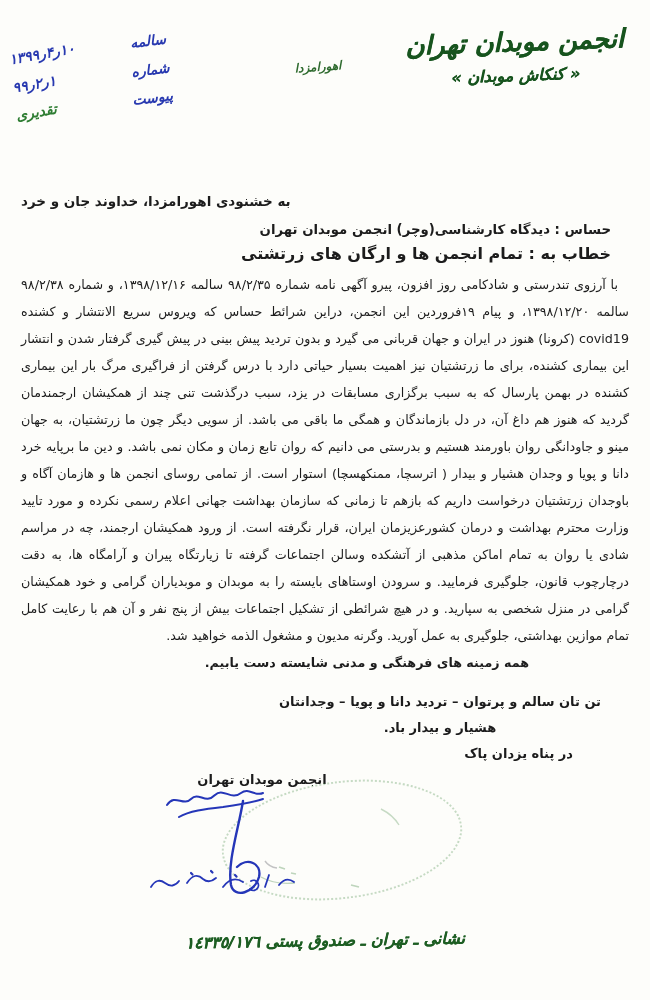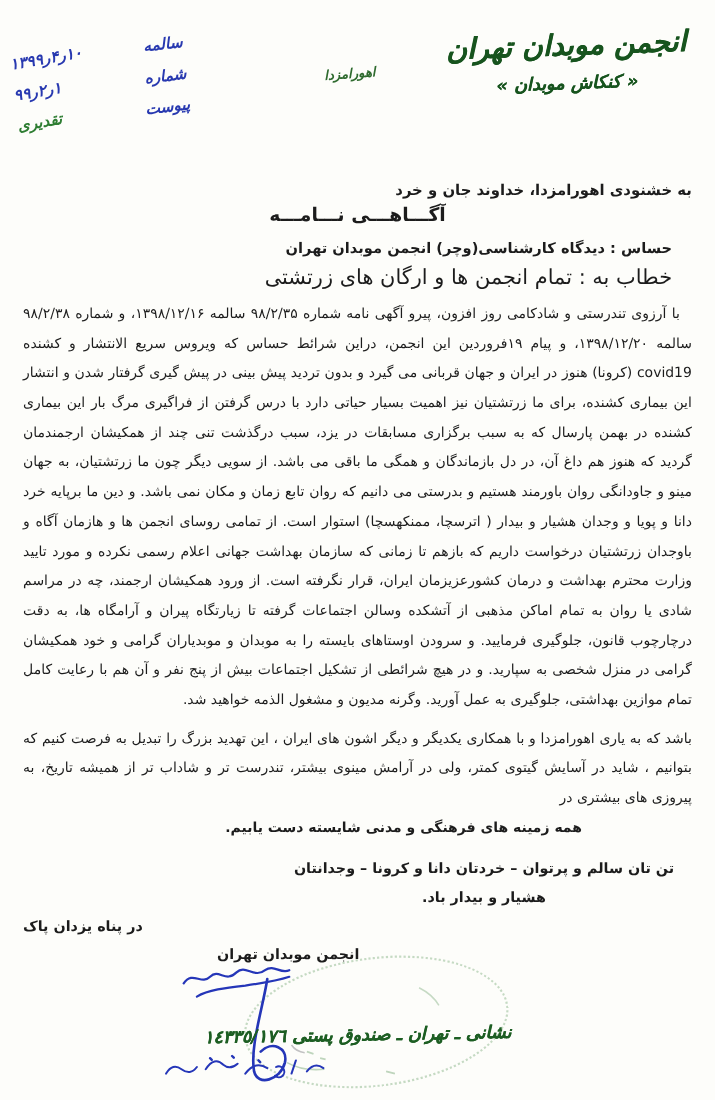--- a/index.html
+++ b/index.html
@@ -36,36 +36,36 @@
     transform:rotate(-7deg);
     font-style:italic;font-weight:700;font-size:14px;line-height:2.05;
     color:#2839b0;letter-spacing:.5px;
   }
   .fields .row{display:flex;justify-content:space-between;align-items:baseline;}
   .fields .lbl{margin-left:8px;}
   .fields .val{transform:rotate(-3deg);}
   .fields .val.green{color:#2e7d32;}
   
   .content{position:absolute;top:165px;left:21px;right:21px;}
-  .blessing{text-align:right;font-size:13.5px;font-weight:700;}
+  .blessing{text-align:left;font-size:13.5px;font-weight:700;margin-top:28px;}
   .doc-title{text-align:center;font-size:17px;font-weight:700;margin-top:5px;letter-spacing:.5px;}
   .subject{margin-top:13px;padding-left:0;padding-right:18px;font-size:13.3px;font-weight:700;}
-  .addressee{margin-top:7px;padding-right:18px;font-size:19px;font-weight:400;}
+  .addressee{margin-top:7px;padding-right:18px;font-size:16px;font-weight:700;}
   .para{
     margin-top:8px;font-size:12.7px;font-weight:400;line-height:27px;
     text-align:justify;
   }
   .para.first{text-indent:11px;}
   .p2-last{
     font-size:12.7px;font-weight:700;line-height:27px;
     text-align:right;margin-left:82px;margin-right:100px;
   }
   .close-line{font-size:13px;font-weight:700;line-height:26px;}
   .close-wish{margin-top:13px;margin-left:0;margin-right:0;width:360px;text-align:center;}
-  .close-bened{text-align:left;margin-right:56px;margin-left:0;width:552px;}
+  .close-bened{text-align:right;margin-right:56px;margin-left:0;width:552px;}
   .close-org{text-align:center;margin-right:126px;width:482px;}
   .close-pres{text-align:center;margin-right:184px;width:424px;}
   .close-wish{width:358px;margin-right:10px;}
   
   .sig-zone{position:relative;height:128px;margin-top:2px;}
   .sig-svg{position:absolute;left:118px;top:-12px;}
   .stamp{
     position:absolute;left:200px;top:-14px;width:238px;height:114px;
     border:2px dotted rgba(72,138,72,.30);border-radius:50%;
     transform:rotate(-7deg);
@@ -101,28 +101,26 @@
       <span class="val">۱ر۲ر۹۹</span>
     </div>
     <div class="row">
       <span class="lbl">پیوست</span>
       <span class="val green">تقدیری</span>
     </div>
   </div>
 
   <div class="content">
     <div class="blessing">به خشنودی اهورامزدا، خداوند جان و خرد</div>
-    <div class="doc-title">آگـــاهـــی نـــامـــه</div>
     <div class="subject">حساس : دیدگاه کارشناسی(وچر) انجمن موبدان تهران</div>
     <div class="addressee">خطاب به : تمام انجمن ها و ارگان های زرتشتی</div>
     <div class="para first">با آرزوی تندرستی و شادکامی روز افزون، پیرو آگهی نامه شماره ۹۸/۲/۳۵ سالمه ۱۳۹۸/۱۲/۱۶، و شماره ۹۸/۲/۳۸ سالمه ۱۳۹۸/۱۲/۲۰، و پیام ۱۹فروردین این انجمن، دراین شرائط حساس که ویروس سریع الانتشار و کشنده covid19 (کرونا) هنوز در ایران و جهان قربانی می گیرد و بدون تردید پیش بینی در پیش گیری گرفتار شدن و انتشار این بیماری کشنده، برای ما زرتشتیان نیز اهمیت بسیار حیاتی دارد با درس گرفتن از فراگیری مرگ بار این بیماری کشنده در بهمن پارسال که به سبب برگزاری مسابقات در یزد، سبب درگذشت تنی چند از همکیشان ارجمندمان گردید که هنوز هم داغ آن، در دل بازماندگان و همگی ما باقی می باشد. از سویی دیگر چون ما زرتشتیان، به جهان مینو و جاودانگی روان باورمند هستیم و بدرستی می دانیم که روان تابع زمان و مکان نمی باشد. و دین ما برپایه خرد دانا و پویا و وجدان هشیار و بیدار ( اترسچا، ممنکهسچا) استوار است. از تمامی روسای انجمن ها و هازمان آگاه و باوجدان زرتشتیان درخواست داریم که بازهم تا زمانی که سازمان بهداشت جهانی اعلام رسمی نکرده و مورد تایید وزارت محترم بهداشت و درمان کشورعزیزمان ایران، قرار نگرفته است. از ورود همکیشان ارجمند، چه در مراسم شادی یا  روان به تمام اماکن مذهبی از آتشکده وسالن اجتماعات گرفته تا زیارتگاه پیران و آرامگاه ها، به دقت درچارچوب قانون، جلوگیری فرمایید. و سرودن اوستاهای بایسته را به موبدان و موبدیاران گرامی و خود همکیشان گرامی در منزل شخصی به سپارید. و در هیچ شرائطی از تشکیل اجتماعات بیش از پنج نفر و آن هم با رعایت کامل تمام موازین بهداشتی، جلوگیری به عمل آورید. وگرنه مدیون و مشغول الذمه خواهید شد.</div>
-    <div class="para">باشد که به یاری اهورامزدا و با همکاری یکدیگر و دیگر اشون های ایران ، این تهدید بزرگ را تبدیل به فرصت کنیم که بتوانیم ، شاید در آسایش گیتوی کمتر، ولی در آرامش مینوی بیشتر، تندرست تر و شاداب تر از همیشه تاریخ، به پیروزی های بیشتری در</div>
     <div class="p2-last">همه زمینه های فرهنگی و مدنی شایسته دست یابیم.</div>
 
-    <div class="close-line close-wish">تن تان سالم و پرتوان – خردتان دانا و کرونا – وجدانتان هشیار و بیدار باد.</div>
+    <div class="close-line close-wish">تن تان سالم و پرتوان – تردید دانا و پویا – وجدانتان هشیار و بیدار باد.</div>
     <div class="close-line close-bened">در پناه یزدان پاک</div>
     <div class="close-line close-org">انجمن موبدان تهران</div>
 
     <div class="sig-zone">
       <div class="stamp"></div>
       <svg class="stamp-marks" width="220" height="110" viewBox="0 0 220 110">
         <path d="M30,88 q14,8 34,6" stroke="rgba(72,138,72,.35)" stroke-width="1.4" fill="none"></path>
         <path d="M150,20 q12,6 18,16" stroke="rgba(72,138,72,.30)" stroke-width="1.4" fill="none"></path>
         <path d="M48,78 l6,2 M60,84 l5,1 M120,96 l8,2" stroke="rgba(72,138,72,.35)" stroke-width="1.6" fill="none"></path>
         <path d="M34,72 q4,6 12,7" stroke="rgba(60,60,70,.30)" stroke-width="1.4" fill="none"></path>

